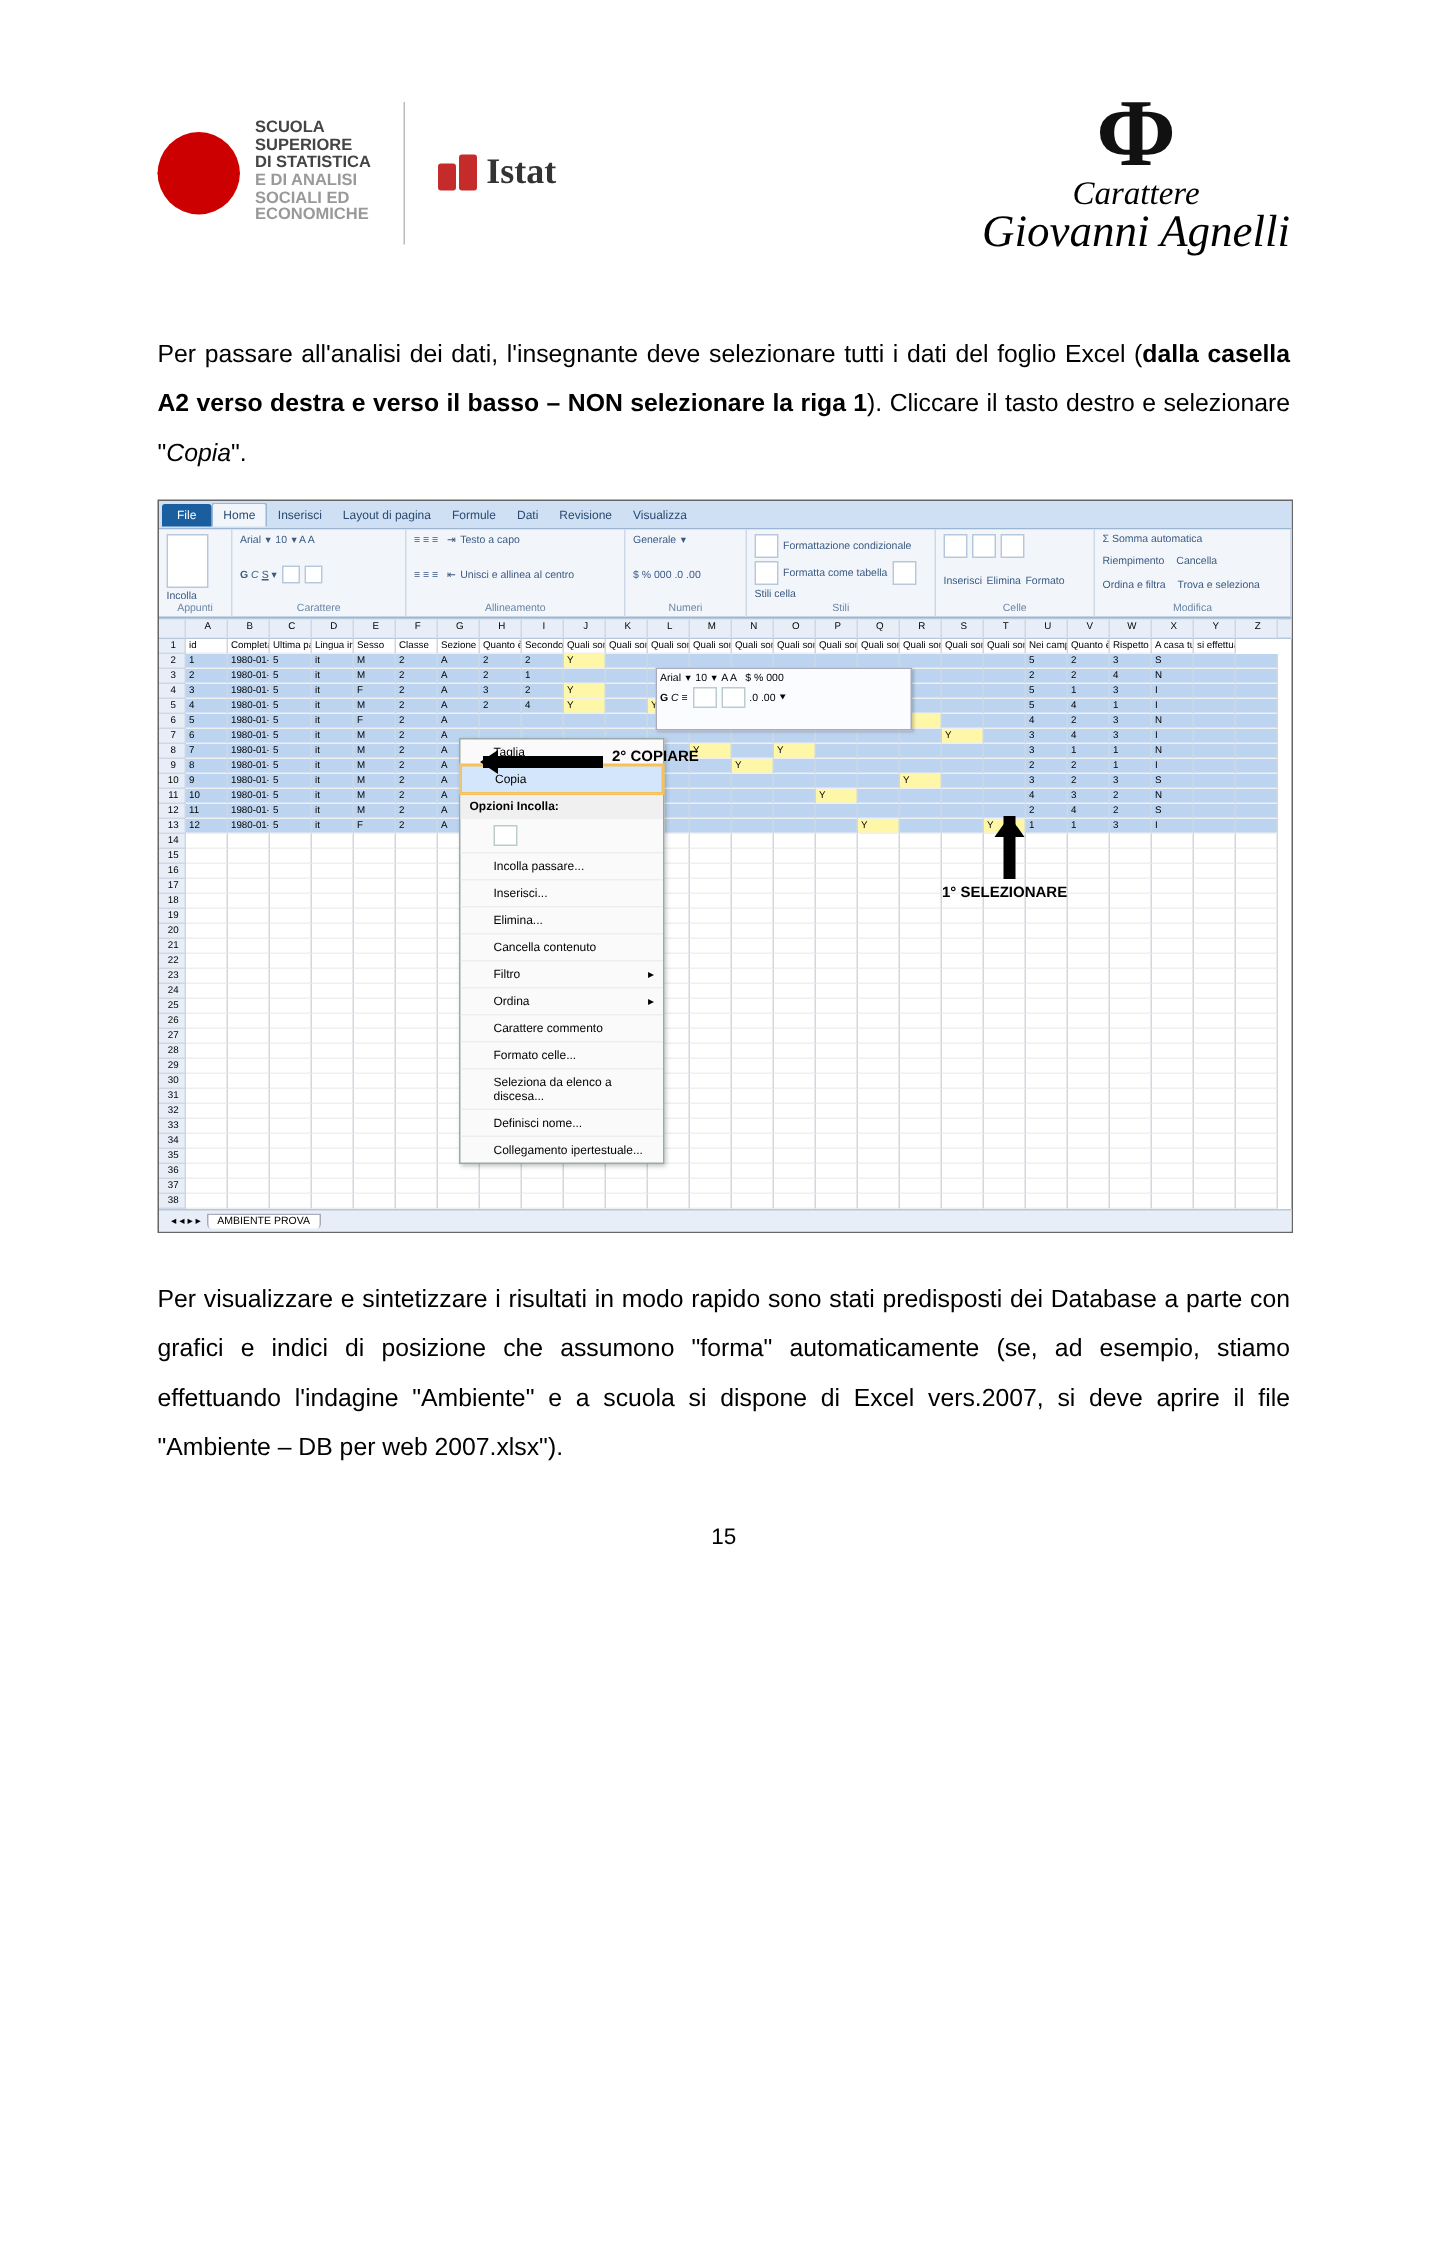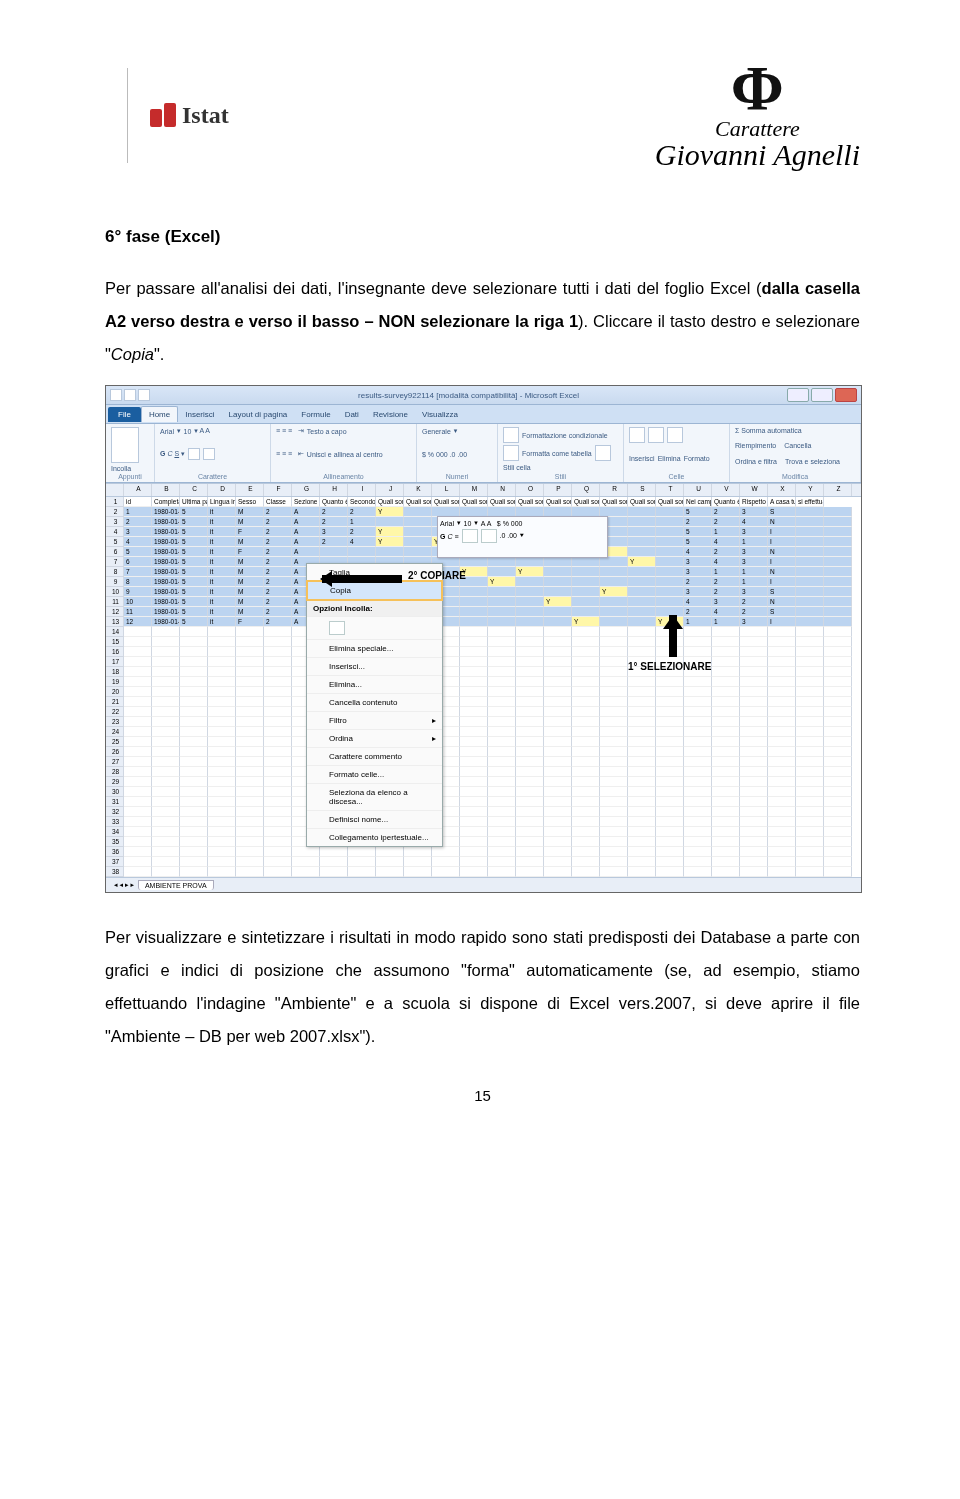--- a/index.html
+++ b/index.html
@@ -341,57 +341,57 @@
     font-size: 15px;
     margin-top: 34px;
   }
 </style>
 </head>
 <body>
 
 <div class="page">
 
   <div class="logos">
+    <div class="logo-block">
+      <div class="logo-s">
+        <div class="s-shape"></div>
+        <div class="s-shape2"></div>
+      </div>
+      <div class="scuola-text">
+        <span class="dark">SCUOLA</span><br>
+        <span class="dark">SUPERIORE</span><br>
+        <span class="dark">DI STATISTICA</span><br>
+        <span>E DI ANALISI</span><br>
+        <span>SOCIALI ED</span><br>
+        <span>ECONOMICHE</span>
+      </div>
+    </div>
     <div class="vdiv"></div>
     <div class="istat-logo">
       <div class="istat-bars">
         <div class="istat-bar" style="height:18px;margin-top:6px;"></div>
         <div class="istat-bar" style="height:24px;"></div>
       </div>
       <span class="istat-text">Istat</span>
     </div>
     <div class="agnelli">
       <div class="phi">Φ</div>
       <div class="line1">Carattere</div>
       <div class="line2">Giovanni Agnelli</div>
     </div>
   </div>
 
   <div class="body-text">
-    <h2 class="section">6° fase (Excel)</h2>
     <p>
       <span>Per passare all'analisi dei dati, l'insegnante deve selezionare tutti i dati del foglio Excel (</span><span class="bold">dalla casella A2 verso destra e verso il basso – NON selezionare la riga 1</span><span>). Cliccare il tasto destro e selezionare "</span><span class="italic">Copia</span><span>".</span>
     </p>
   </div>
 
   <div class="excel-shot">
 
-    <div class="titlebar">
-      <div style="width:40px;display:flex;gap:2px;">
-        <div class="fbtn" style="width:10px;height:10px"></div>
-        <div class="fbtn" style="width:10px;height:10px"></div>
-        <div class="fbtn" style="width:10px;height:10px"></div>
-      </div>
-      <div class="caption">results-survey922114 [modalità compatibilità] - Microsoft Excel</div>
-      <div class="winbtns">
-        <div class="winbtn"></div>
-        <div class="winbtn"></div>
-        <div class="winbtn close"></div>
-      </div>
-    </div>
 
     <div class="ribbon-tabs">
       <div class="filetab">File</div>
       <div class="rtab active">Home</div>
       <div class="rtab">Inserisci</div>
       <div class="rtab">Layout di pagina</div>
       <div class="rtab">Formule</div>
       <div class="rtab">Dati</div>
       <div class="rtab">Revisione</div>
       <div class="rtab">Visualizza</div>
@@ -1632,21 +1632,21 @@
             <div class="mtbox"></div>
           <span>.0 .00 ⯆</span>
         </div>
       </div>
 
       <div class="ctxmenu">
         <div class="ctx-item"><span>Taglia</span></div>
         <div class="ctx-item ctx-hl"><span>Copia</span></div>
         <div class="ctx-hdr">Opzioni Incolla:</div>
         <div class="ctx-item"><div class="mtbox" style="display:inline-block;vertical-align:middle"></div></div>
-        <div class="ctx-item">Elimina speciale...</div>
+        <div class="ctx-item">Incolla passare...</div>
         <div class="ctx-item">Inserisci...</div>
         <div class="ctx-item">Elimina...</div>
         <div class="ctx-item">Cancella contenuto</div>
         <div class="ctx-item"><span>Filtro</span><span style="float:right">▸</span></div>
         <div class="ctx-item"><span>Ordina</span><span style="float:right">▸</span></div>
         <div class="ctx-item">Carattere commento</div>
         <div class="ctx-item">Formato celle...</div>
         <div class="ctx-item">Seleziona da elenco a discesa...</div>
         <div class="ctx-item">Definisci nome...</div>
         <div class="ctx-item">Collegamento ipertestuale...</div>

